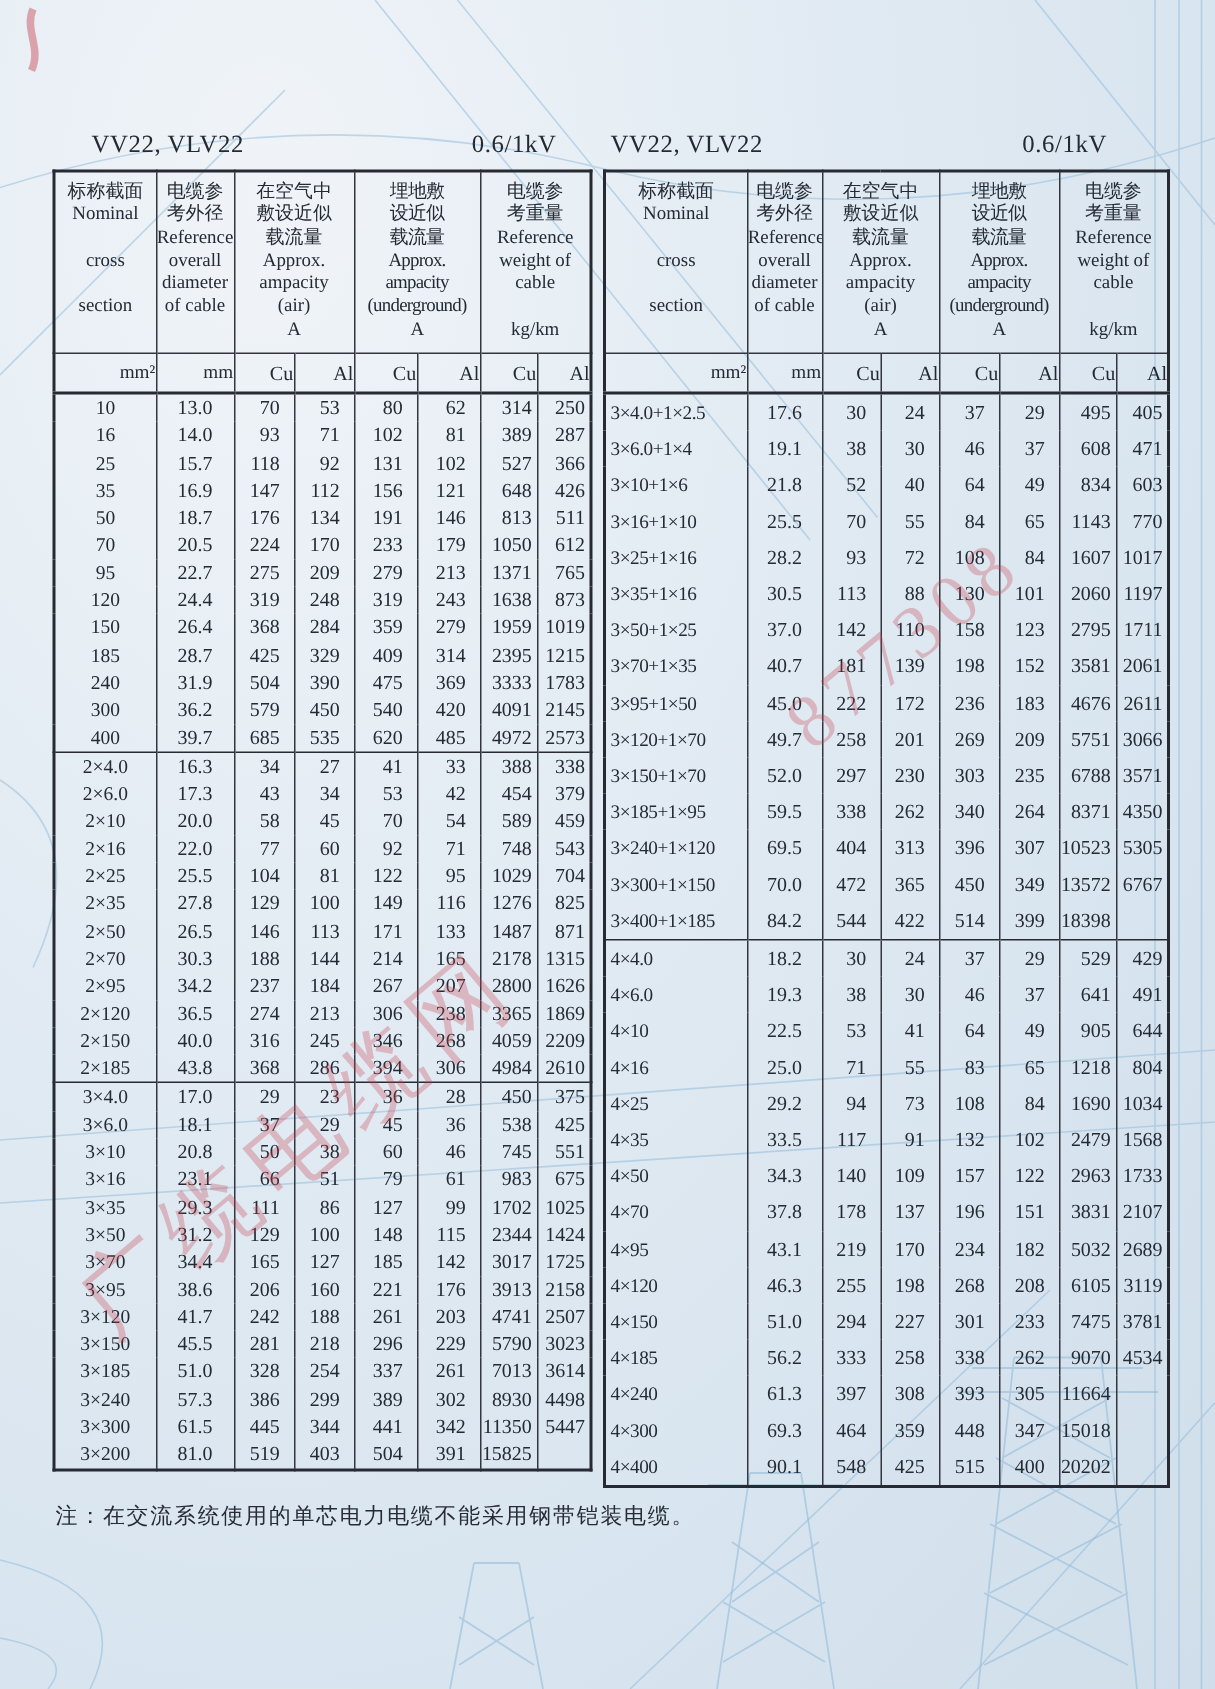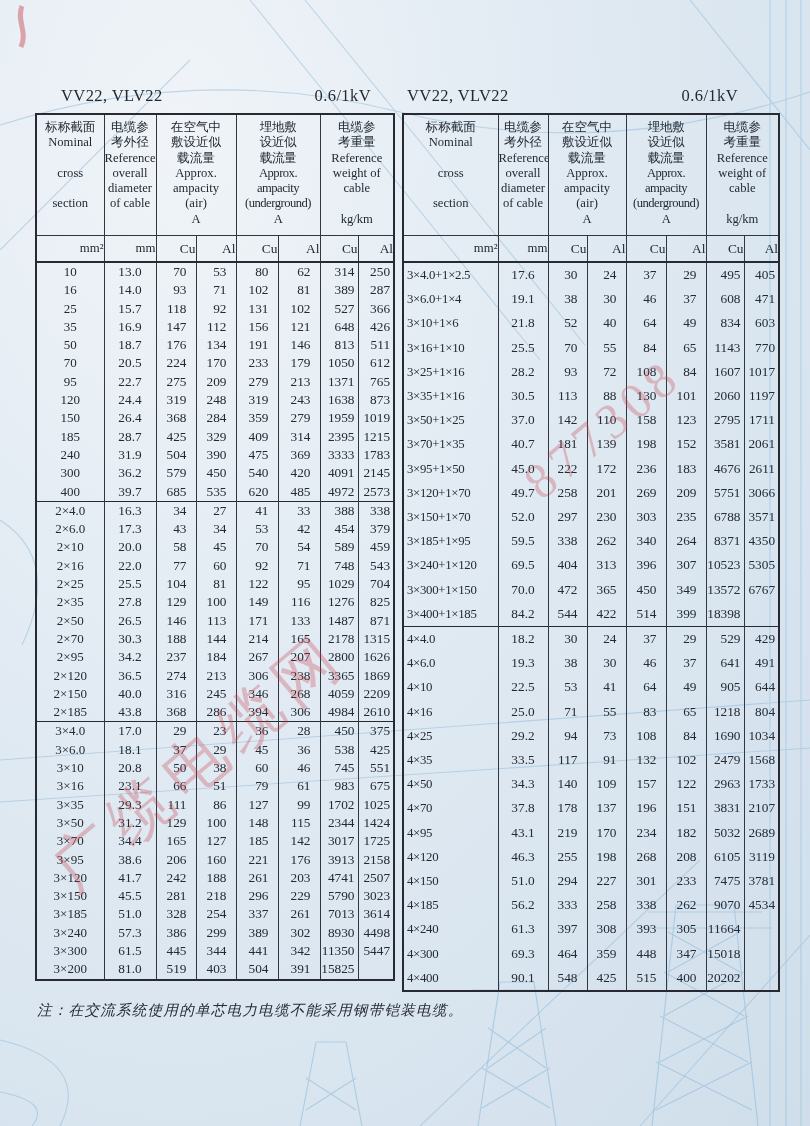--- a/index.html
+++ b/index.html
@@ -34,21 +34,21 @@
     white-space:nowrap;}
   .left-table tbody.section td{height:18.3px; line-height:18.3px;}
   .right-table tbody.section td{height:24.2px; line-height:24.2px;}
   tbody.section td:first-child{text-align:center; padding-right:0; font-size:13px;}
   .right-table tbody.section td:first-child{text-align:left; padding-left:3px;
     letter-spacing:-0.3px; font-size:12.8px;}
   tbody.section td:nth-child(2){text-align:center; padding-right:0;}
   tbody.section td:nth-child(7),tbody.section td:nth-child(8){padding-right:3px;}
 
   .note{position:absolute; left:37px; top:1001px; z-index:1; font-size:14.6px;
-    font-style:italic; letter-spacing:1.2px; color:#262b35;}
+    letter-spacing:1.2px; color:#262b35;}
 
   .watermark{position:absolute; left:34px; top:845px; z-index:2;
     transform:rotate(-40deg); transform-origin:0 0; white-space:nowrap;
     color:rgba(198,62,75,0.30); pointer-events:none;}
   .wm-cn{font-size:62px; letter-spacing:10px;}
   .wm-gap{display:inline-block; width:250px;}
   .wm-digits{font-size:50px; letter-spacing:6px;}
 </style>
 </head>
 <body>

